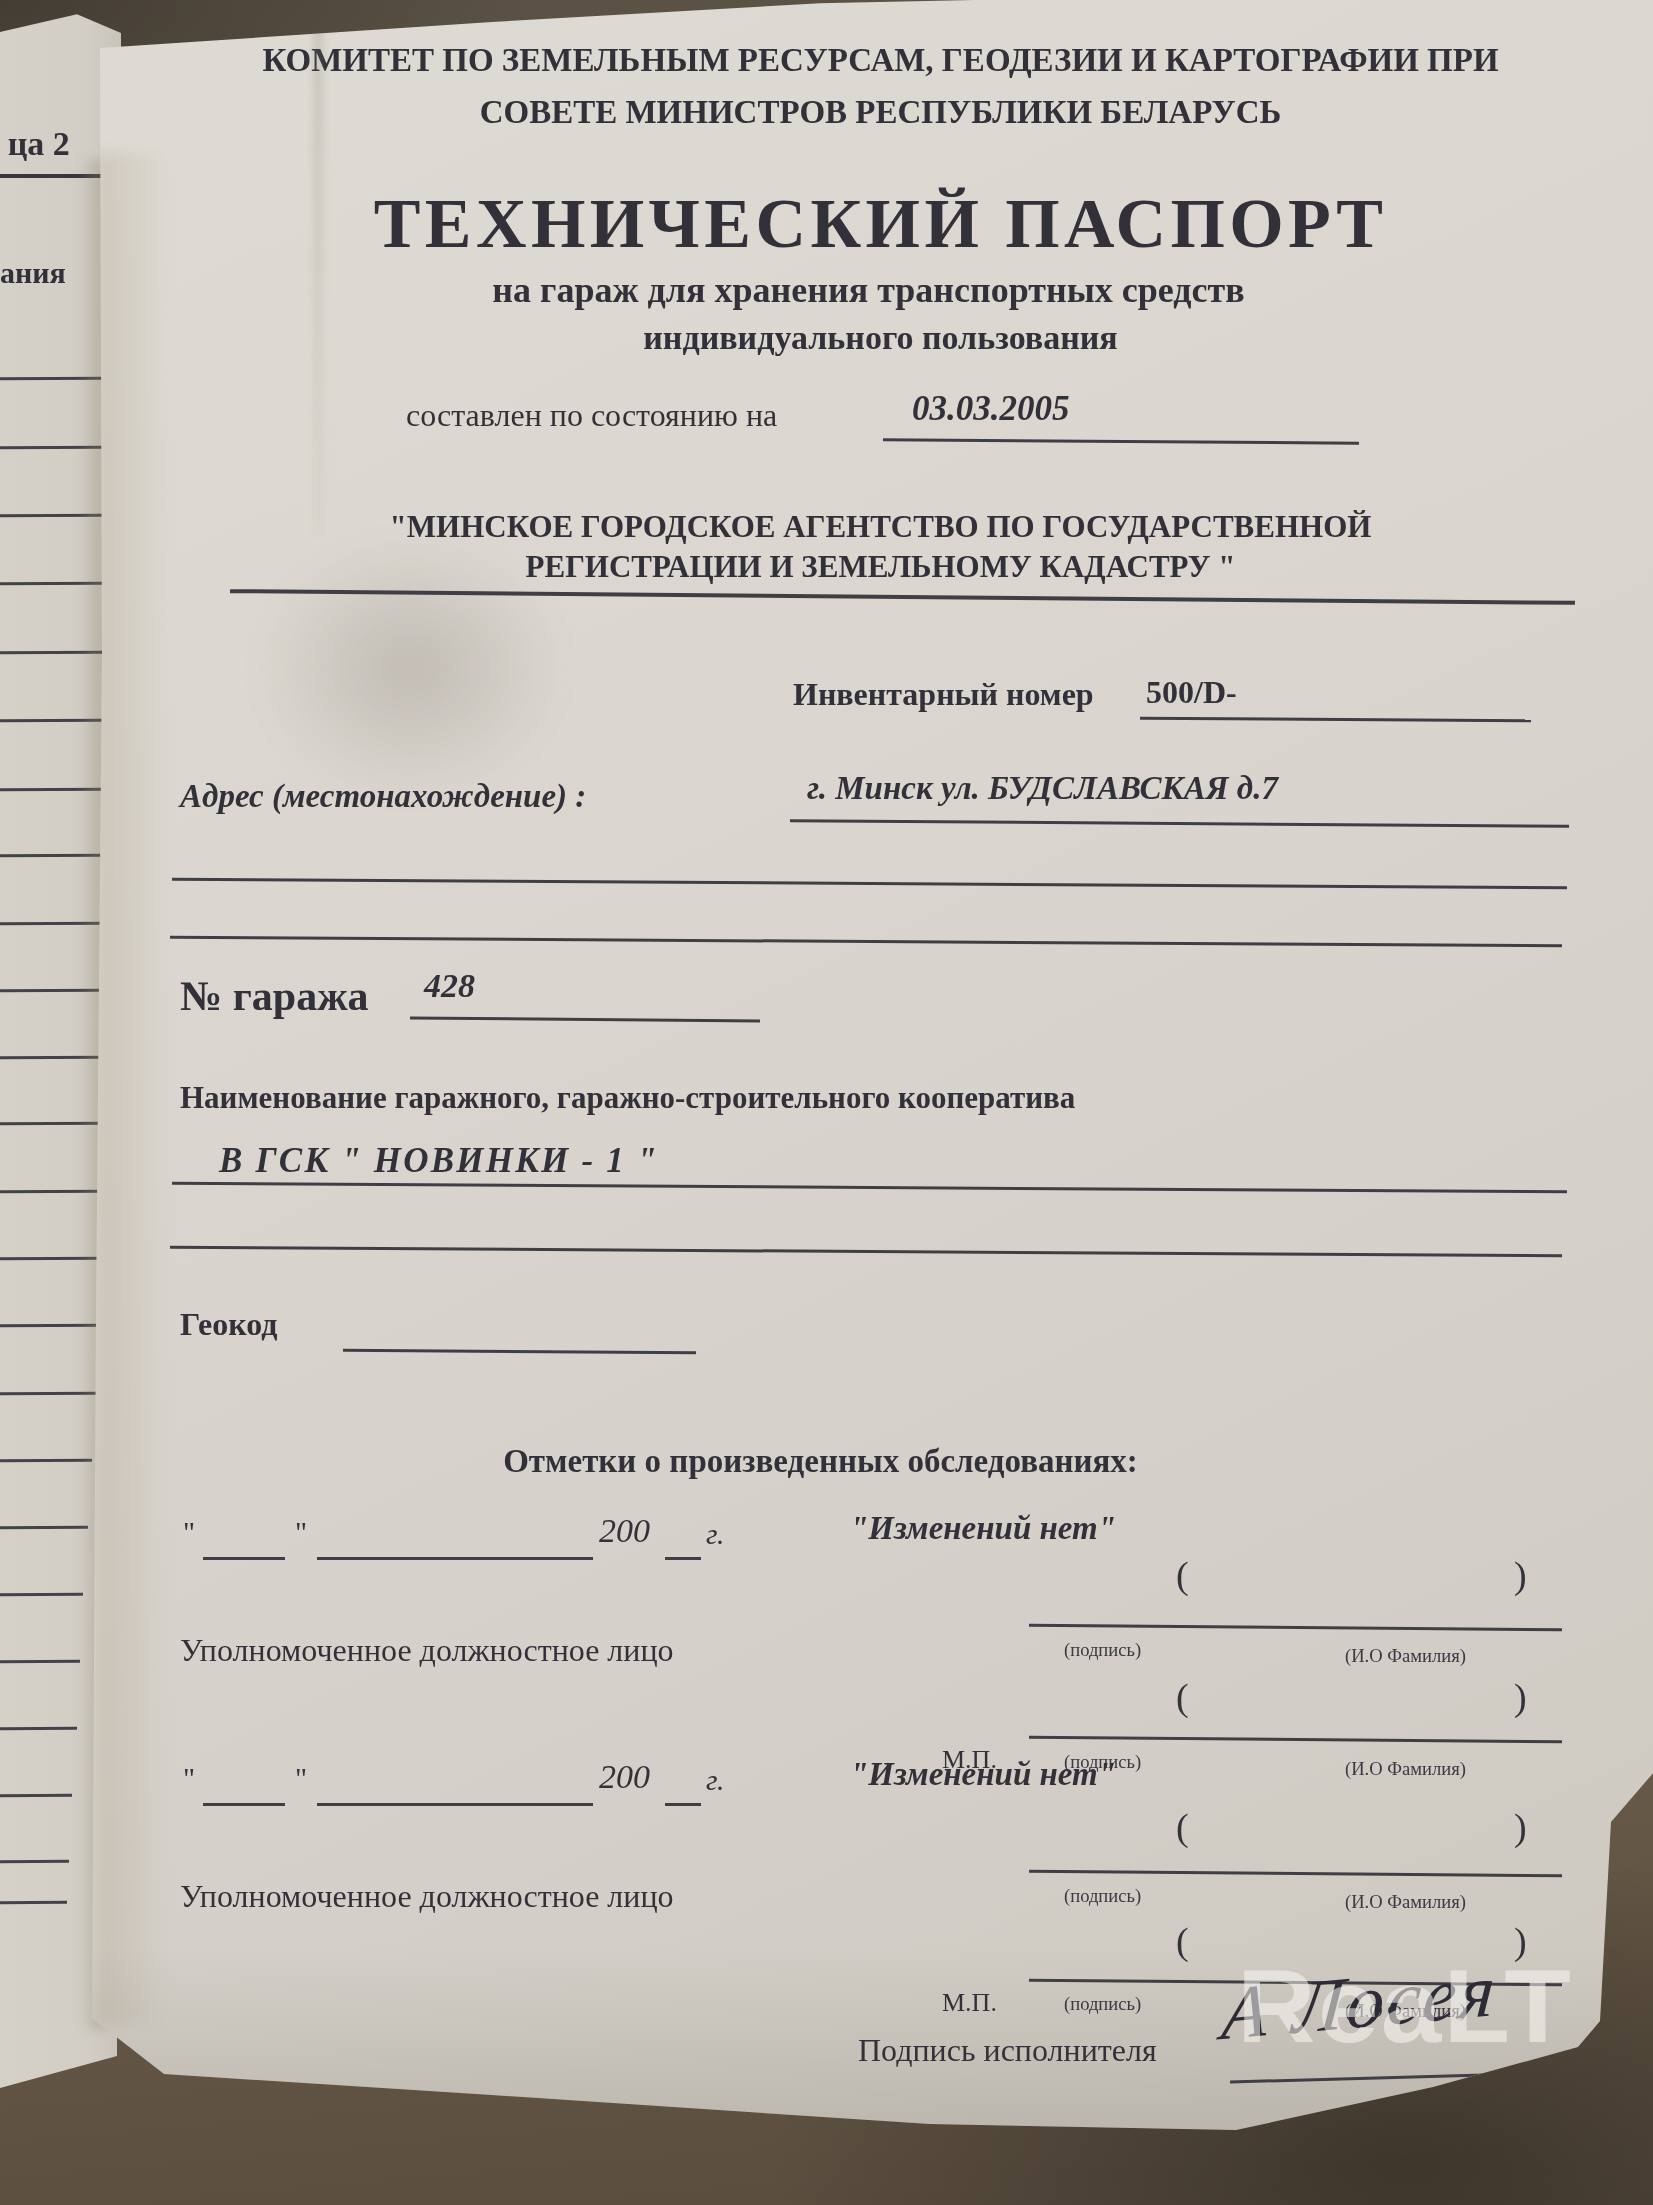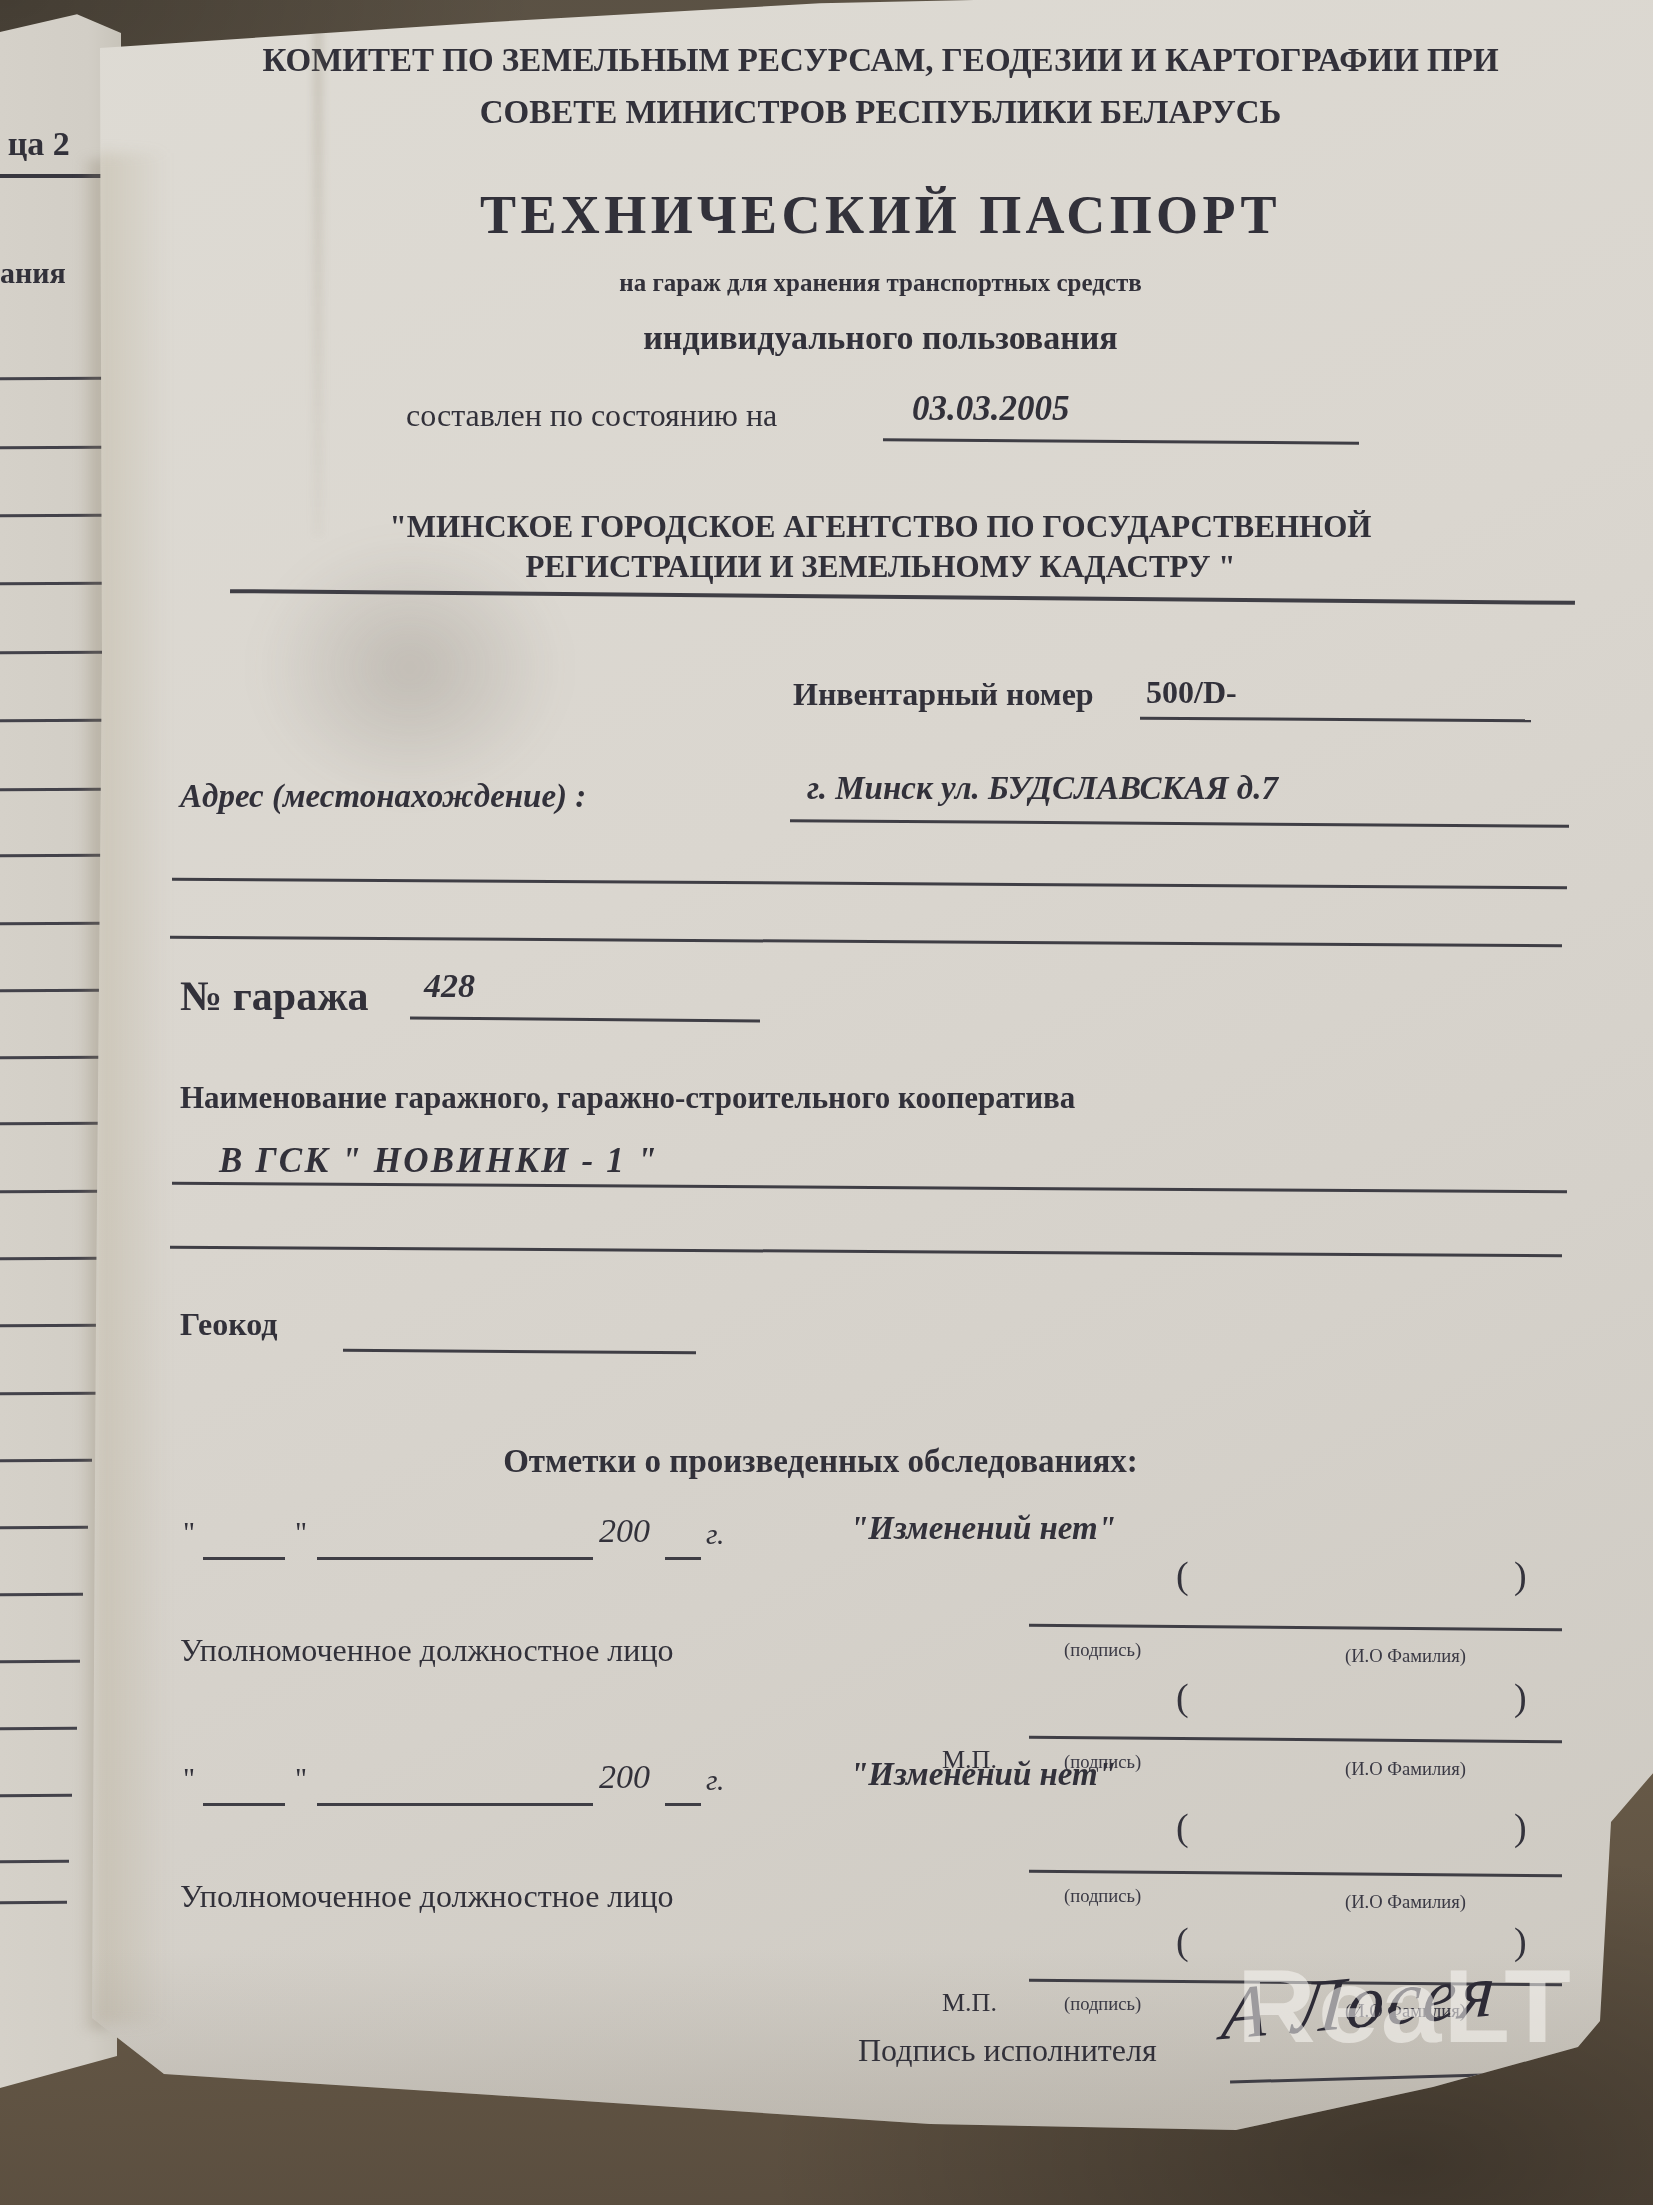--- a/index.html
+++ b/index.html
@@ -118,22 +118,22 @@
   </div>
   <div class="seam"></div>
 
   <div class="main-page">
     <div class="edge-tint"></div>
     <div class="bottom-shade"></div>
 
     <div class="t b center" style="left:164px; top:94px; width:1433px; font-size:33px;">СОВЕТЕ МИНИСТРОВ РЕСПУБЛИКИ БЕЛАРУСЬ</div>
     <div class="t b center" style="left:164px; top:42px; width:1433px; font-size:33px;">КОМИТЕТ ПО ЗЕМЕЛЬНЫМ РЕСУРСАМ, ГЕОДЕЗИИ И КАРТОГРАФИИ ПРИ</div>
 
-    <div class="t b center" style="left:164px; top:184px; width:1433px; font-size:54px; letter-spacing:4.4px;text-align:center;">ТЕХНИЧЕСКИЙ ПАСПОРТ</div>
-    <div class="t b center" style="left:164px; top:269px; width:1433px; font-size:25px;">на гараж для хранения транспортных средств</div>
+    <div class="t b center" style="left:164px; top:184px; width:1433px; font-size:70px; letter-spacing:4.4px;text-align:center;">ТЕХНИЧЕСКИЙ ПАСПОРТ</div>
+    <div class="t b center" style="left:152px; top:269px; width:1433px; font-size:36px;">на гараж для хранения транспортных средств</div>
     <div class="t b center" style="left:164px; top:319px; width:1433px; font-size:34px;">индивидуального пользования</div>
 
     <div class="t" style="left:406px; top:397px; font-size:32px;">составлен по состоянию на</div>
     <div class="t b i" style="left:900px; top:389px; font-size:35px;margin-left:12px;">03.03.2005</div>
     <div class="rule" style="left:883px; top:440px; width:476px; transform:rotate(0.4deg);"></div>
 
     <div class="t b center" style="left:164px; top:509px; width:1433px; font-size:31px;">"МИНСКОЕ ГОРОДСКОЕ АГЕНТСТВО ПО ГОСУДАРСТВЕННОЙ</div>
     <div class="t b center" style="left:164px; top:549px; width:1433px; font-size:31px;">РЕГИСТРАЦИИ И ЗЕМЕЛЬНОМУ КАДАСТРУ "</div>
     <div class="rule" style="left:230px; top:595px; width:1345px; height:4.4px; transform:rotate(0.5deg);"></div>
 

